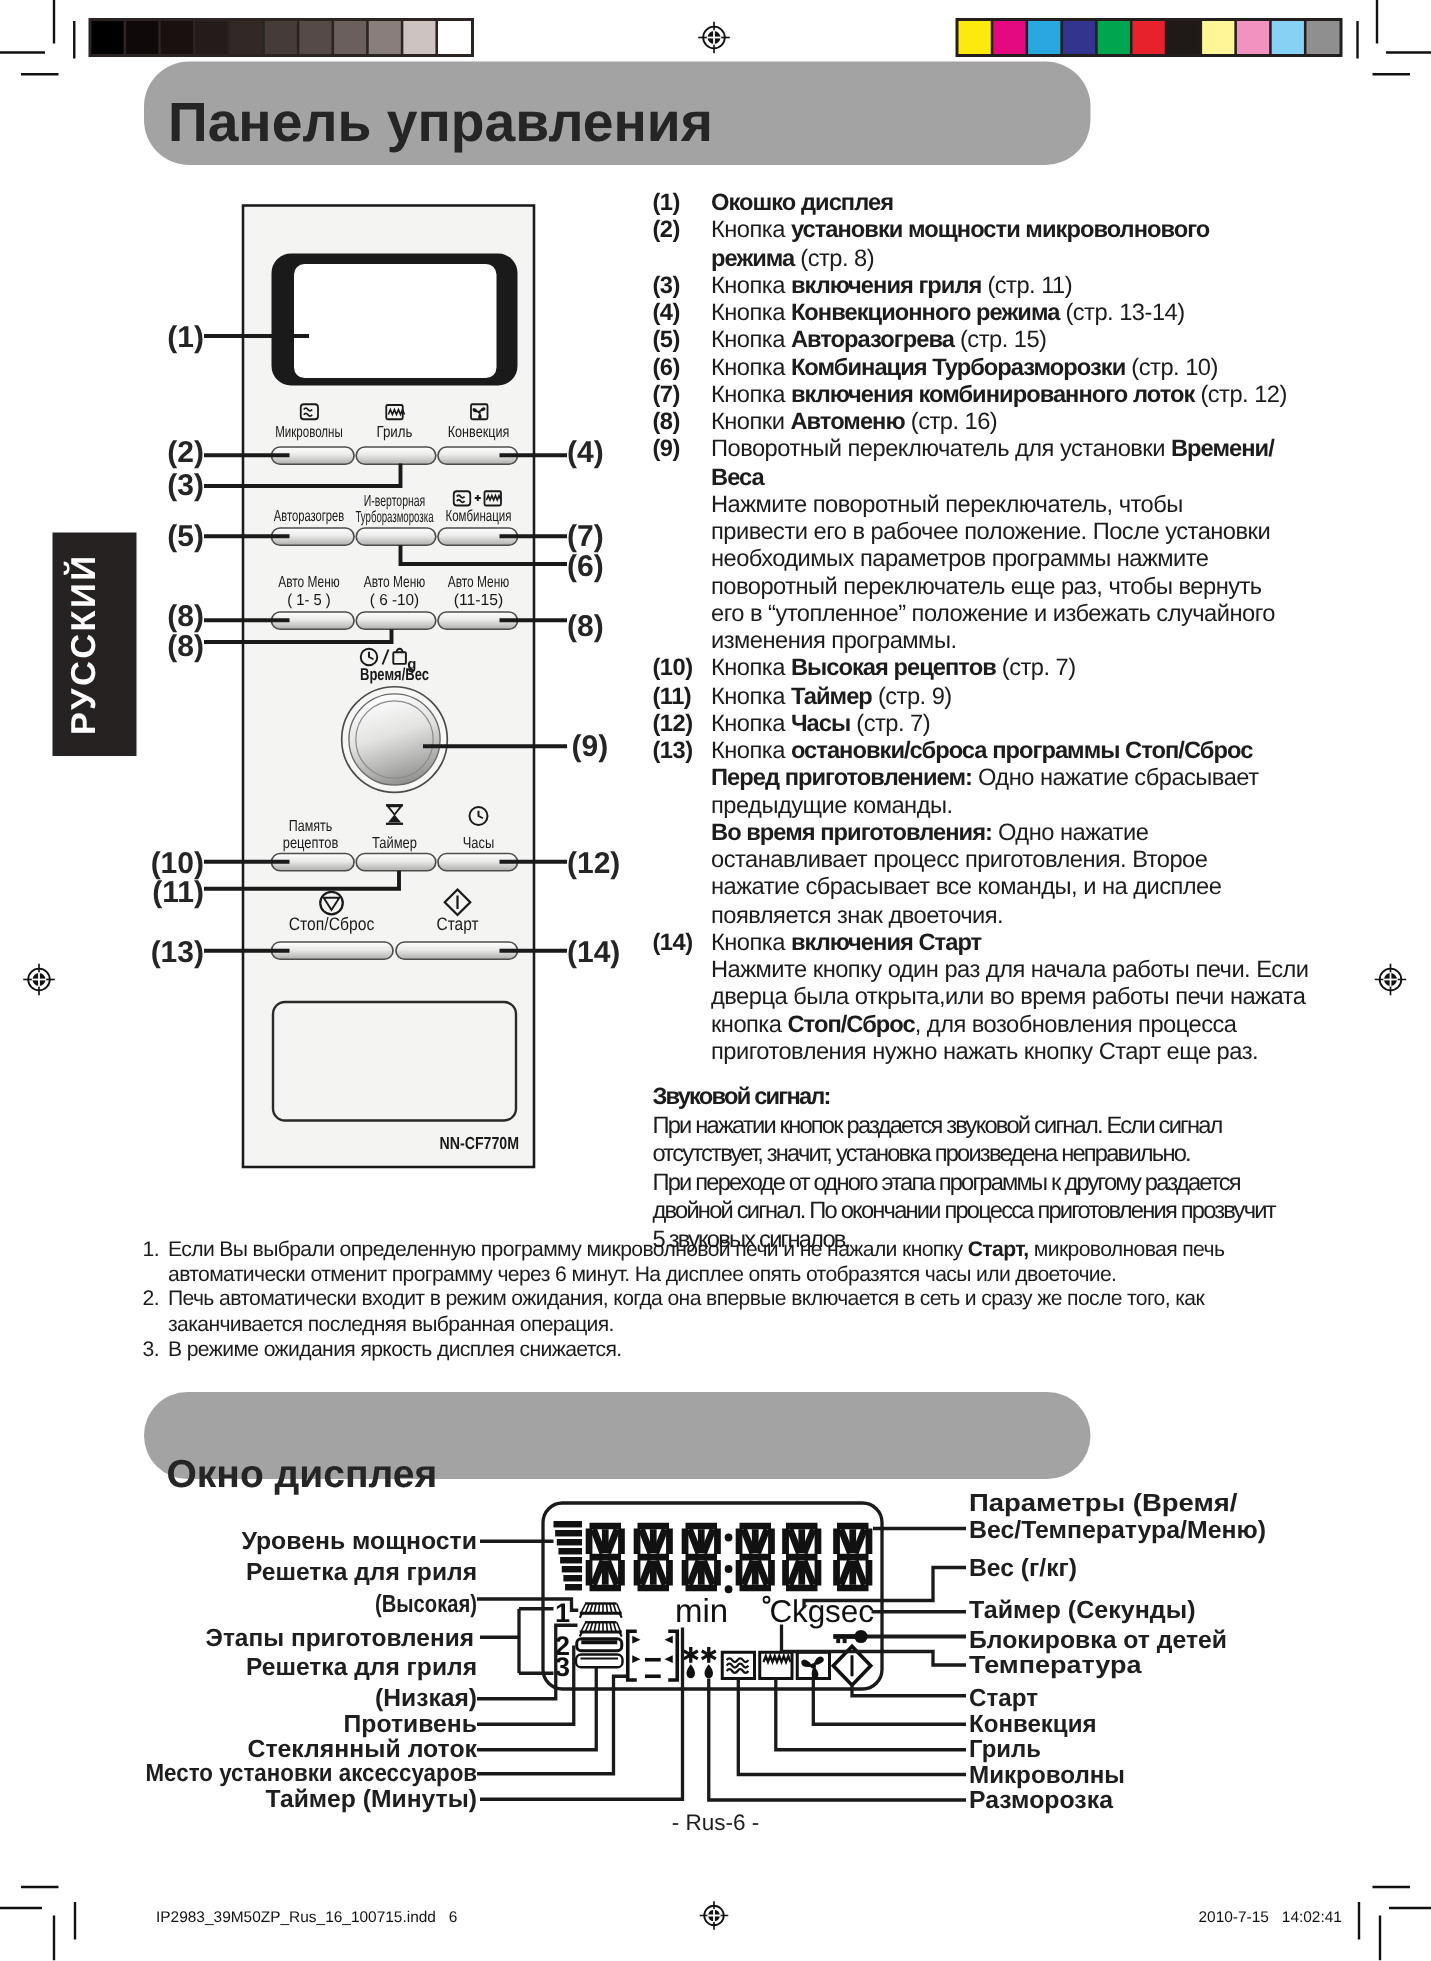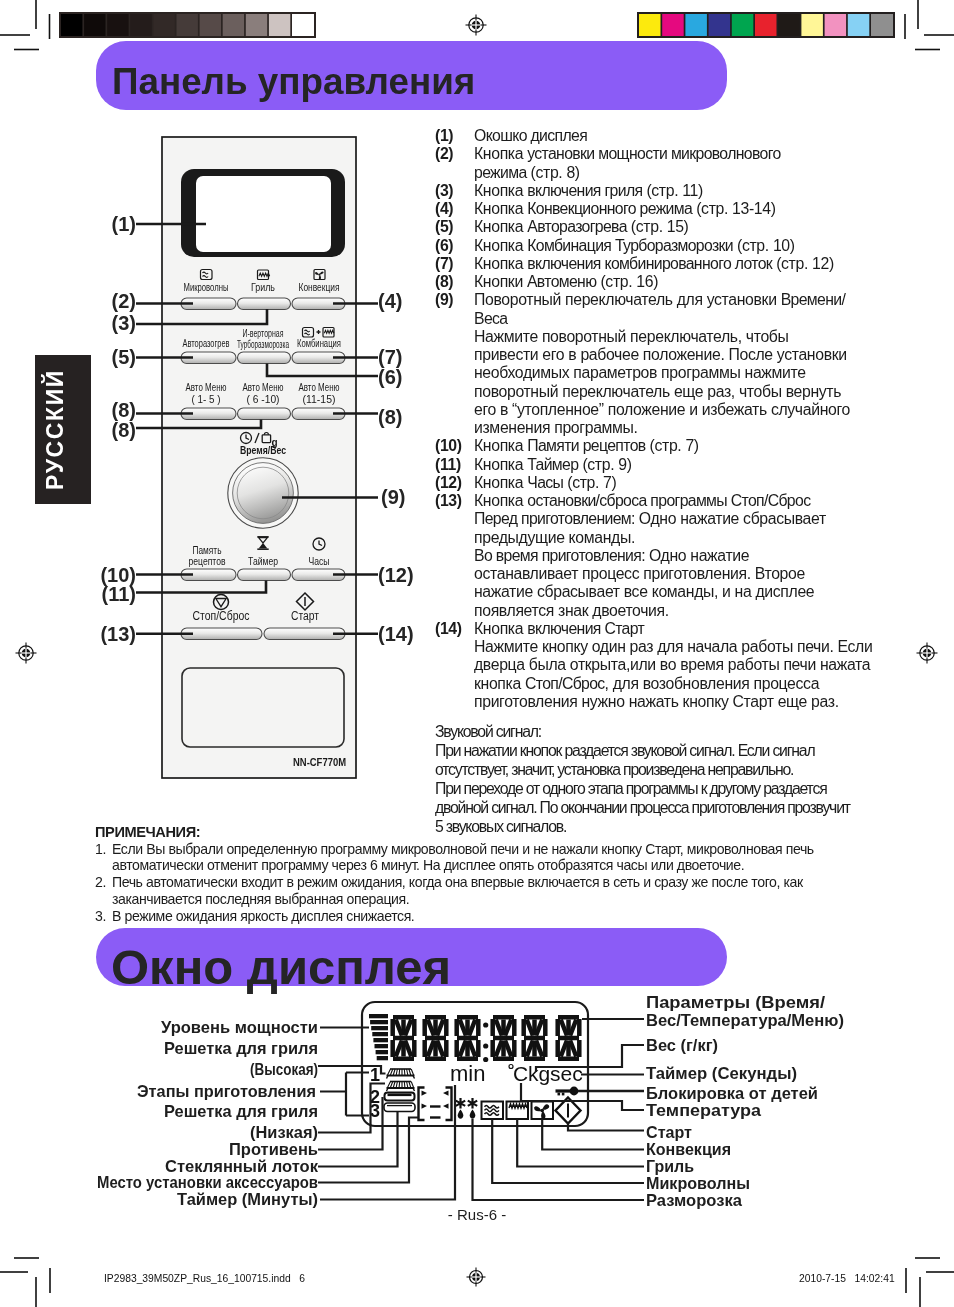--- a/index.html
+++ b/index.html
@@ -1,25 +1,25 @@
 <!DOCTYPE html>
 <html><head>
 <meta charset="utf-8">
 <style>
   html,body{margin:0;padding:0;background:#fff;}
   body{width:954px;height:1307px;position:relative;font-family:"Liberation Sans",sans-serif;color:#1c1c1c;overflow:hidden;}
   .abs{position:absolute;}
-  .hdr{background:#8b5cf6;position:absolute;left:96px;width:631px;border-radius:30px;}
+  .hdr{background:#a3a3a3;position:absolute;left:96px;width:631px;border-radius:30px;}
   .hdr h1{margin:0;font-weight:bold;color:#252525;}
   .list{position:absolute;left:435px;top:127px;width:470px;font-size:15.8px;line-height:18.25px;letter-spacing:-0.35px;}
   .list b{letter-spacing:-0.65px;}
   .zv{position:absolute;left:435px;top:722px;width:490px;font-size:15.8px;line-height:19.1px;letter-spacing:-1.2px;}
   .li{position:relative;padding-left:39px;}
   .li .n{position:absolute;left:0;top:0;font-weight:bold;}
-  b{font-weight:normal;}
+  b{font-weight:bold;}
   .notes{position:absolute;left:95px;top:824px;width:830px;font-size:14.1px;line-height:16.7px;letter-spacing:-0.42px;}
   .nli{position:relative;padding-left:17px;}
   .nli .n{position:absolute;left:0;top:0;}
   .foot{position:absolute;font-size:10.3px;color:#111;}
 </style>
 </head>
 <body>
 
 <svg class="abs" style="left:0;top:0" width="954" height="1307" viewBox="0 0 954 1307" xmlns="http://www.w3.org/2000/svg">
   <defs>
@@ -512,21 +512,21 @@
 
     <text x="477" y="1220" font-family="Liberation Sans, sans-serif" font-size="15" fill="#1e1e1e" text-anchor="middle">- Rus-6 -</text>
   </g>
 </svg>
 
 <div class="hdr" style="top:41px;height:69px;">
   <h1 style="font-size:36.8px;padding:20px 0 0 16px;">Панель управления</h1>
 </div>
 
 <div class="hdr" style="top:928px;height:58px;">
-  <h1 style="font-size:49px;padding:11px 0 0 15px;">Окно дисплея</h1>
+  <h1 style="font-size:26px;padding:11px 0 0 15px;margin-top:28px;">Окно дисплея</h1>
 </div>
 
 <div class="list" id="rightlist">
 
   <div class="li">
       <span class="n">(1)</span>
       <div><b>Окошко дисплея</b></div>
     </div>
 
   <div class="li">
@@ -564,21 +564,21 @@
       <div>Кнопки <b>Автоменю</b> (стр. 16)</div>
     </div>
 
   <div class="li">
       <span class="n">(9)</span>
       <div>Поворотный переключатель для установки <b>Времени/</b><br><b>Веса</b><br>Нажмите поворотный переключатель, чтобы<br>привести его в рабочее положение. После установки<br>необходимых параметров программы нажмите<br>поворотный переключатель еще раз, чтобы вернуть<br>его в “утопленное” положение и избежать случайного<br>изменения программы.</div>
     </div>
 
   <div class="li">
       <span class="n">(10)</span>
-      <div>Кнопка <b>Памяти рецептов</b> (стр. 7)</div>
+      <div>Кнопка <b>Высокая рецептов</b> (стр. 7)</div>
     </div>
 
   <div class="li">
       <span class="n">(11)</span>
       <div>Кнопка <b>Таймер</b> (стр. 9)</div>
     </div>
 
   <div class="li">
       <span class="n">(12)</span>
       <div>Кнопка <b>Часы</b> (стр. 7)</div>
@@ -592,21 +592,20 @@
   <div class="li">
       <span class="n">(14)</span>
       <div>Кнопка <b>включения Старт</b><br>Нажмите кнопку один раз для начала работы печи. Если<br>дверца была открыта,или во время работы печи нажата<br>кнопка <b>Стоп/Сброс</b>, для возобновления процесса<br>приготовления нужно нажать кнопку Старт еще раз.</div>
     </div>
 </div>
 
 <div class="zv"><b>Звуковой сигнал:</b><br>При нажатии кнопок раздается звуковой сигнал. Если сигнал<br>отсутствует, значит, установка произведена неправильно.<br>При переходе от одного этапа программы к другому раздается<br>двойной сигнал. По окончании процесса приготовления прозвучит<br>5 звуковых сигналов.</div>
 
 <div class="notes" id="notes">
 
-  <div style="font-weight:bold;font-size:14.6px;">ПРИМЕЧАНИЯ:</div>
 
   <div class="nli">
       <span class="n">1.</span>
       <div>Если Вы выбрали определенную программу микроволновой печи и не нажали кнопку <b>Старт,</b> микроволновая печь<br>автоматически отменит программу через 6 минут. На дисплее опять отобразятся часы или двоеточие.</div>
     </div>
 
   <div class="nli">
       <span class="n">2.</span>
       <div>Печь автоматически входит в режим ожидания, когда она впервые включается в сеть и сразу же после того, как<br>заканчивается последняя выбранная операция.</div>
     </div>

